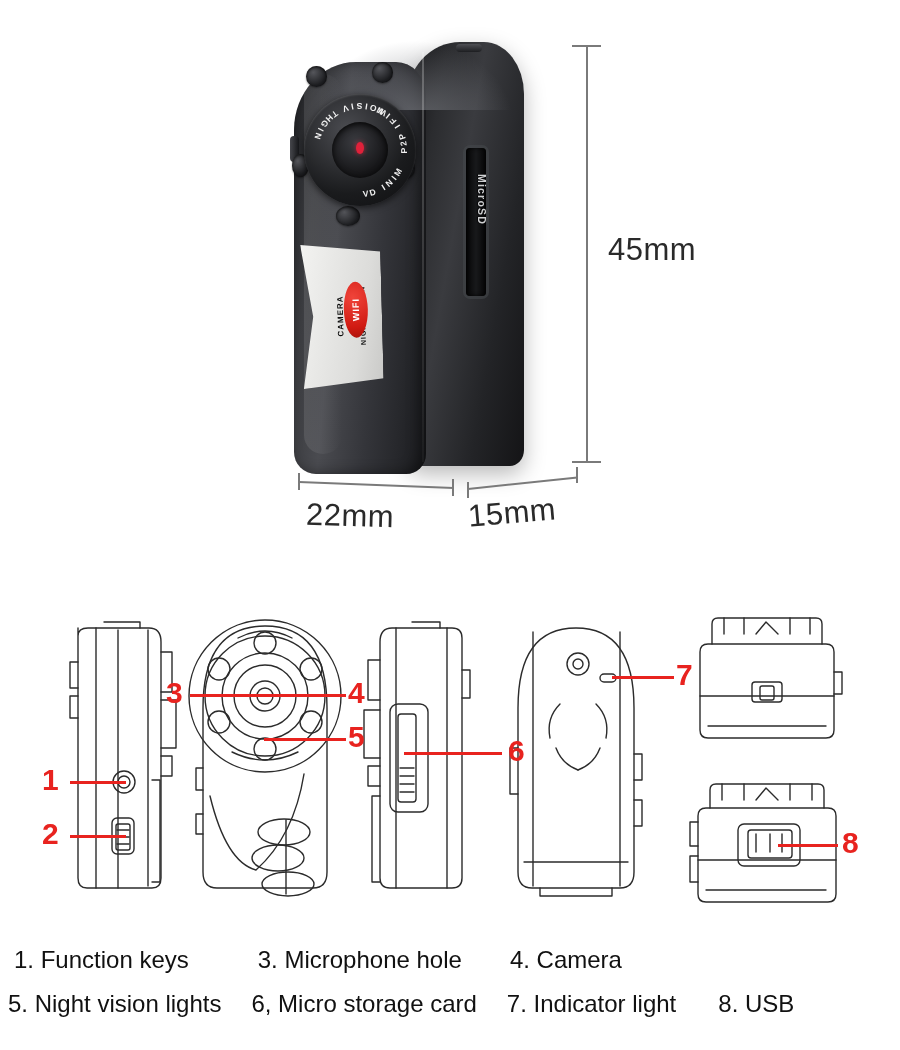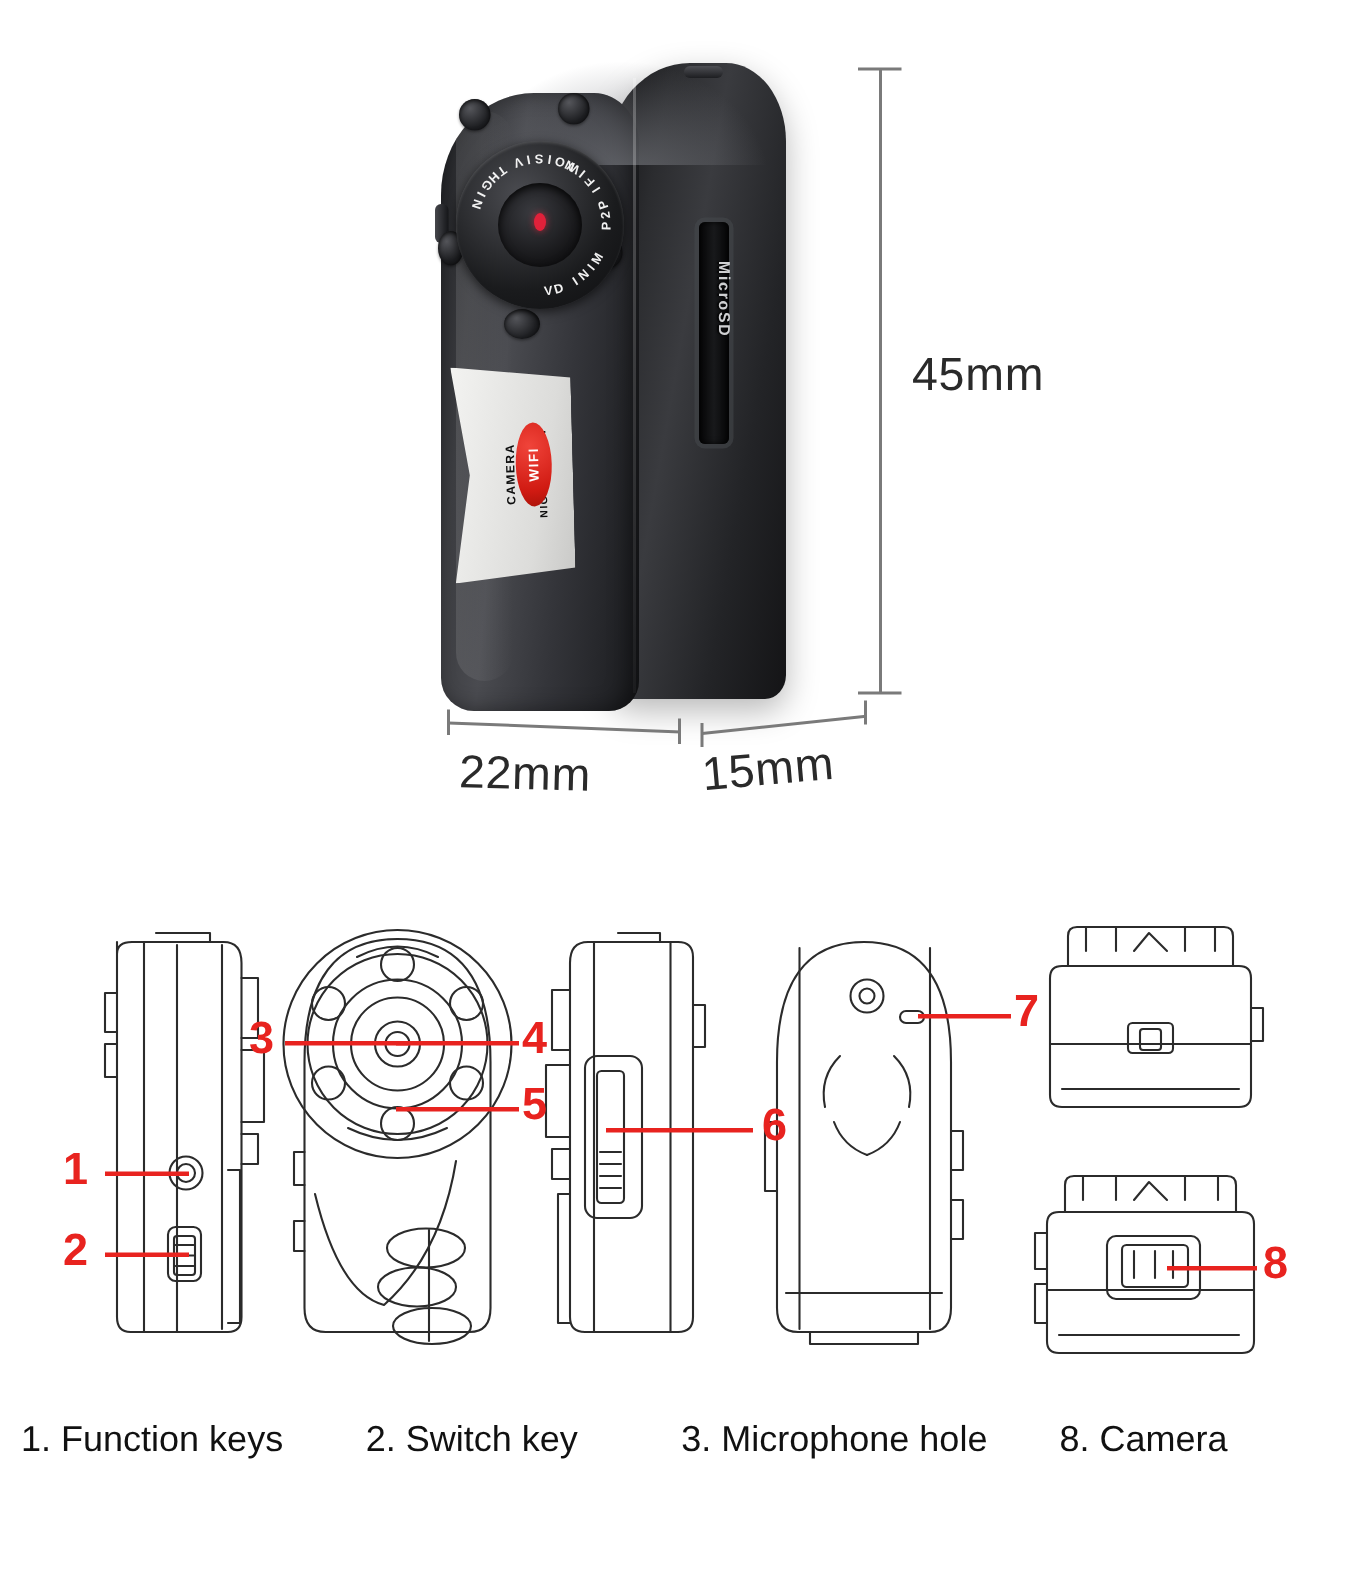--- a/index.html
+++ b/index.html
@@ -377,19 +377,24 @@
     <div class="callline" style="left:612px;top:76px;width:62px;"></div>
     <div class="callnum" style="left:676px;top:60px;">7</div>
 
     <div class="callline" style="left:778px;top:244px;width:60px;"></div>
     <div class="callnum" style="left:842px;top:228px;">8</div>
   </div>
 
   <div id="captions">
     <div class="caprow" style="top:16px;">
       <span class="capitem" style="margin-left:14px;">1. Function keys</span>
-      <span class="capitem" style="margin-left:55px;">2. Switch key</span>
       <span class="capitem" style="margin-left:69px;">3. Microphone hole</span>
-      <span class="capitem" style="margin-left:48px;">8. Camera</span>
+      <span class="capitem" style="margin-left:48px;">4. Camera</span>
+    </div>
+    <div class="caprow" style="top:60px;">
+      <span class="capitem" style="margin-left:8px;">5. Night vision lights</span>
+      <span class="capitem" style="margin-left:30px;">6, Micro storage card</span>
+      <span class="capitem" style="margin-left:30px;">7. Indicator light</span>
+      <span class="capitem" style="margin-left:42px;">8. USB</span>
     </div>
   </div>
 
 </div>
 
 </body></html>

